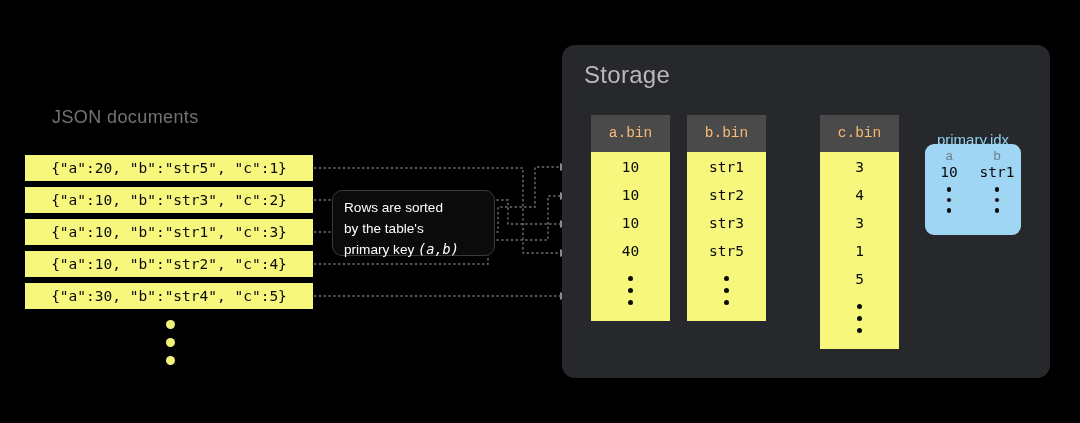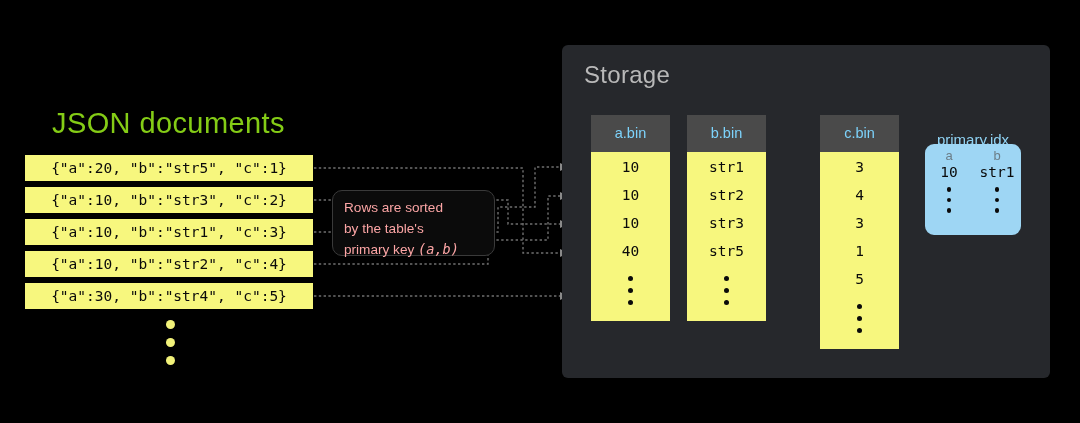--- a/index.html
+++ b/index.html
@@ -19,23 +19,23 @@
     position: absolute;
     inset: 0;
     width: 1080px;
     height: 423px;
   }
   
   .json-heading {
     position: absolute;
     left: 52px;
     top: 107px;
-    font-size: 29px;
+    font-size: 18px;
     letter-spacing: 0.4px;
-    color: #84cc16;
+    color: #737373;
     font-weight: 400;
     white-space: nowrap;
   }
   .json-list {
     position: absolute;
     left: 25px;
     top: 155px;
     width: 290px;
   }
   .json-row {
@@ -74,38 +74,38 @@
     height: 66px;
     background: #0b0b0b;
     border: 1px solid #3a3a3a;
     border-radius: 10px;
     padding: 6px 9px 6px 11px;
     box-sizing: border-box;
   }
   .note-text {
     font-size: 13.6px;
     line-height: 21px;
-    color: #fca5a5;
+    color: #ffffff;
     white-space: pre-line;
   }
   .note-text .pk {
     font-family: "DejaVu Sans Mono", "Liberation Mono", monospace;
     font-style: italic;
     font-size: 13.6px;
     text-align: right;
   }
   
   .storage-panel {
     position: absolute;
     left: 562px;
     top: 45px;
     width: 488px;
     height: 333px;
     background: #26282c;
-    border-radius: 6px;
+    border-radius: 13px;
   }
   .storage-title {
     position: absolute;
     left: 22px;
     top: 16px;
     font-size: 24px;
     color: #b9b9b9;
     font-weight: 400;
     letter-spacing: 0.3px;
   }
@@ -113,25 +113,25 @@
     position: absolute;
     top: 70px;
     width: 79px;
   }
   .col-a { left: 29px; }
   .col-b { left: 125px; }
   .col-c { left: 218px; padding-left: 40px; }
   .col-head {
     height: 37px;
     background: #4a4a4a;
-    color: #7dd3fc;
+    color: #fdba74;
     font-size: 14.5px;
     line-height: 37px;
     text-align: center;
-    font-family: Liberation Sans, sans-serif;
+    font-family: Liberation Mono, monospace;
   }
   .col-body {
     background: #f7f77e;
     padding-top: 1px;
   }
   .cell {
     height: 28px;
     line-height: 28px;
     text-align: center;
     color: #0a0a0a;

